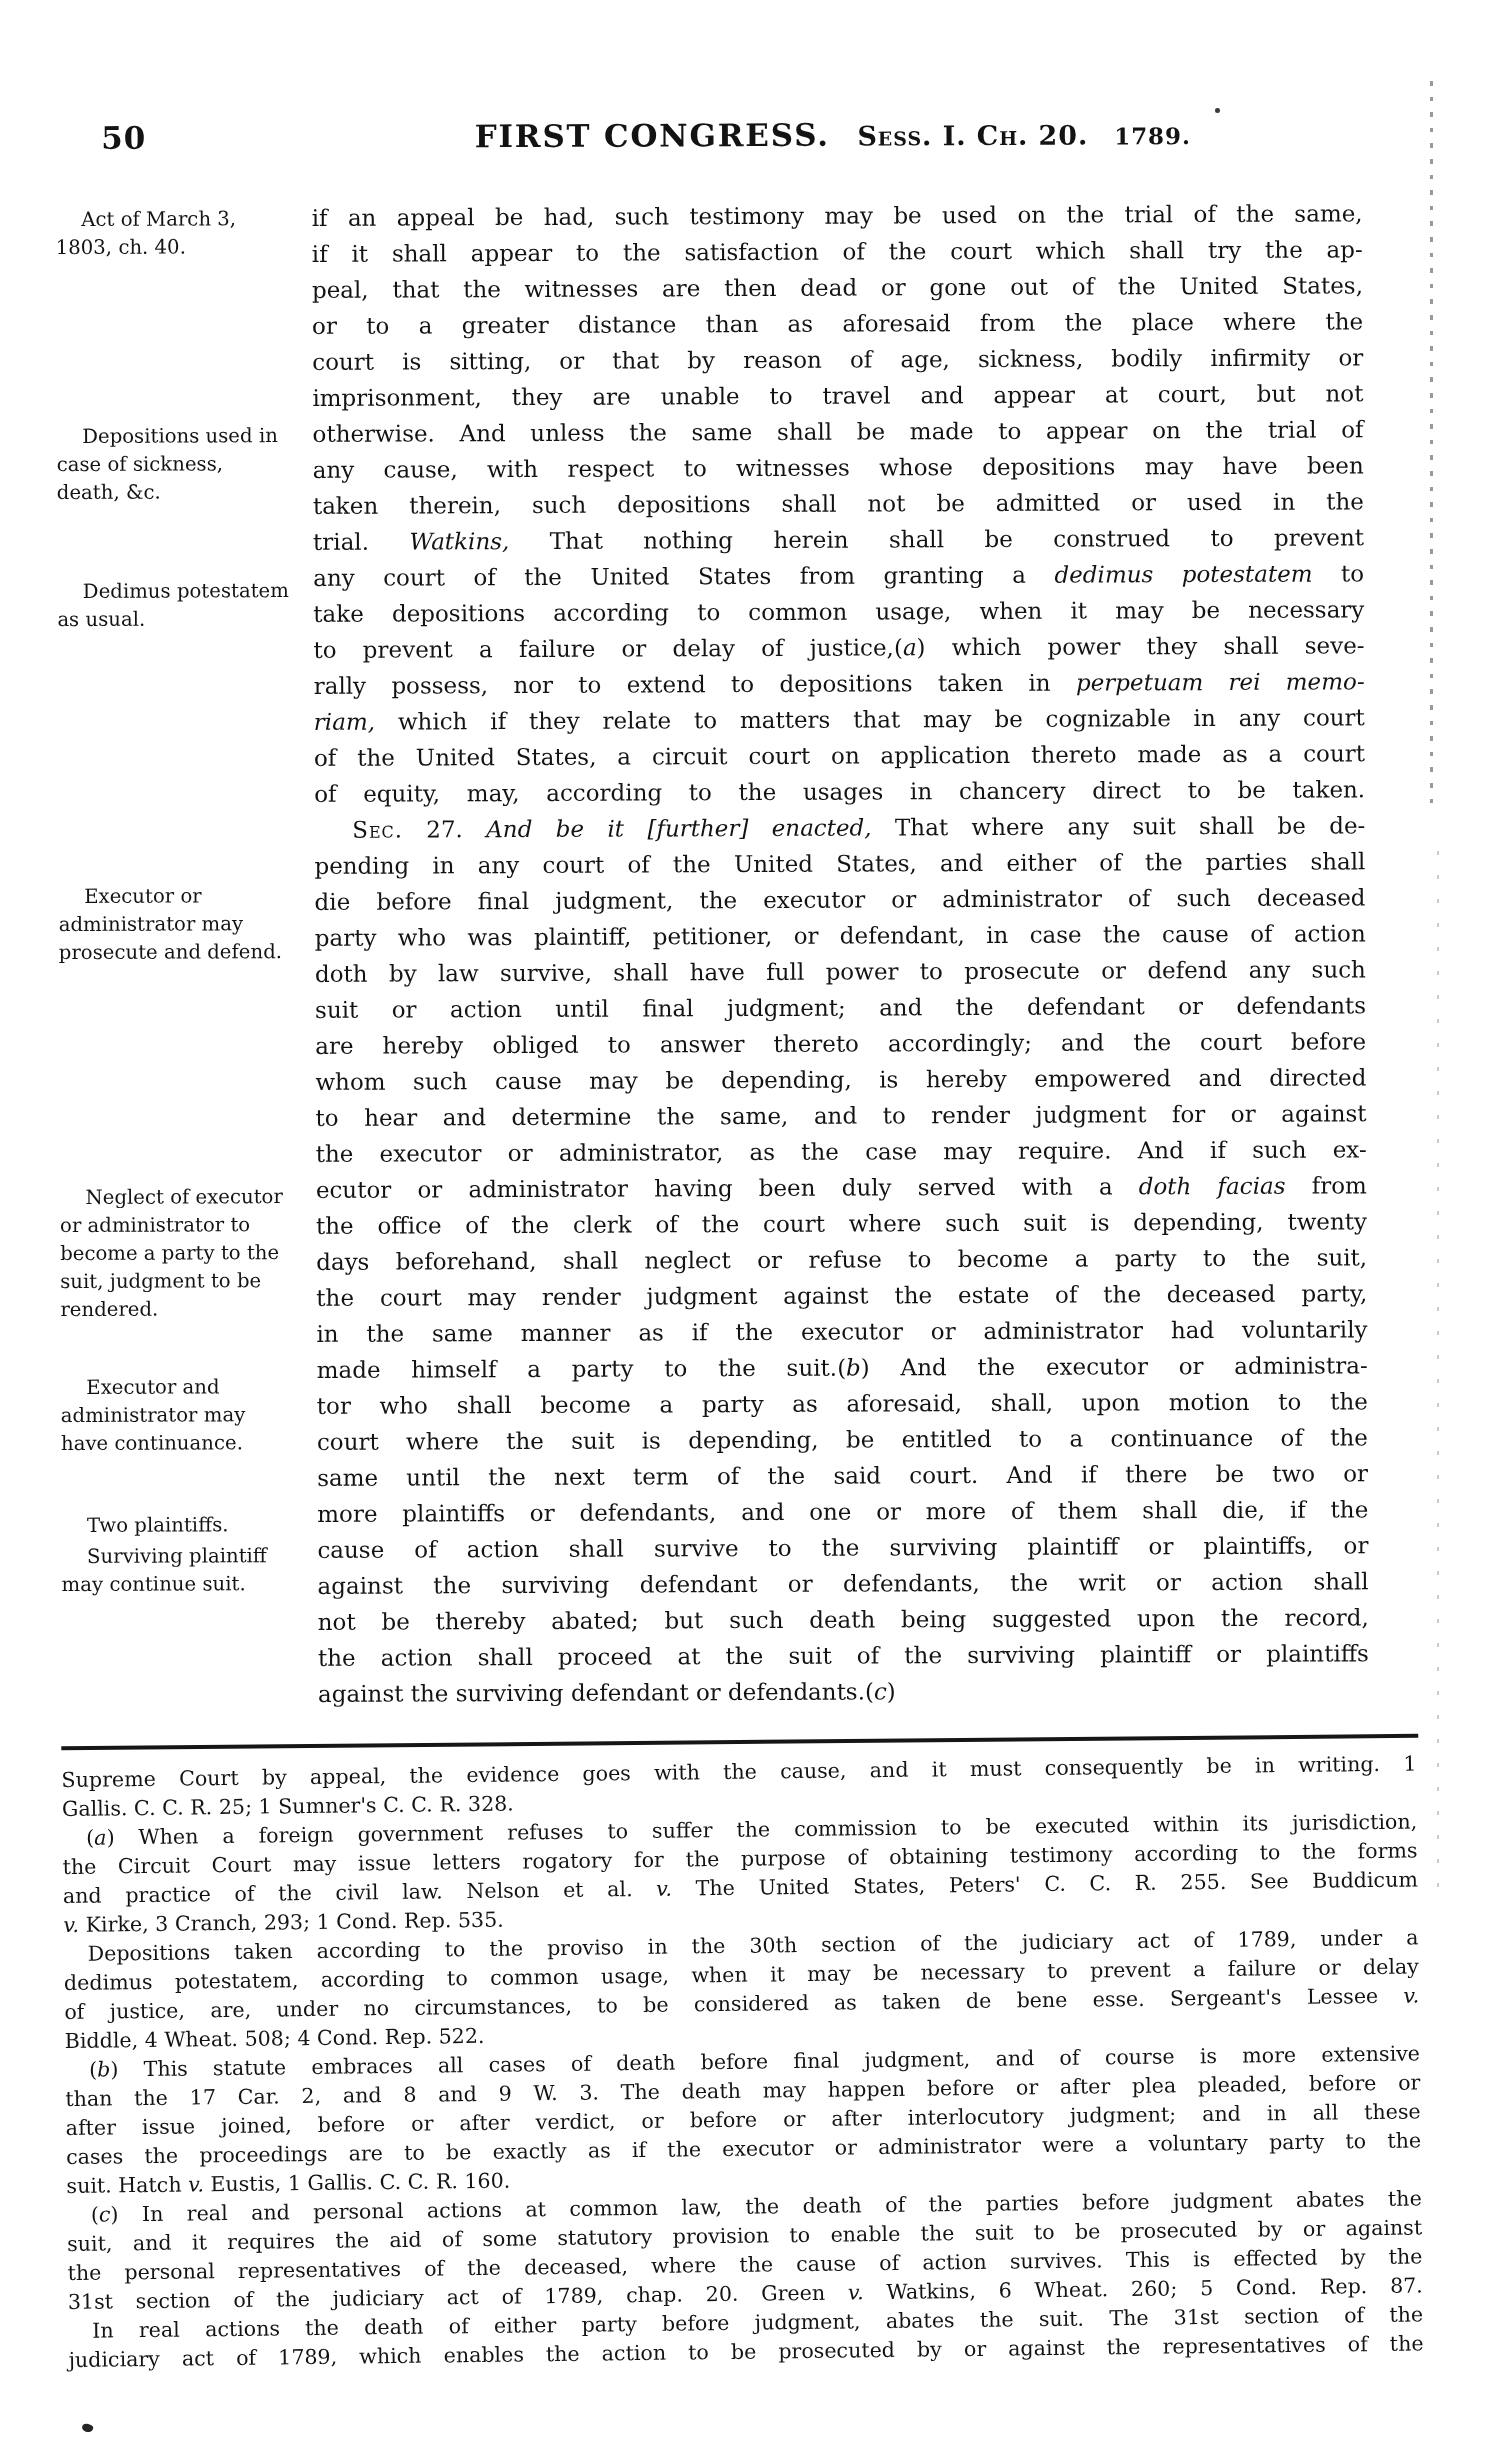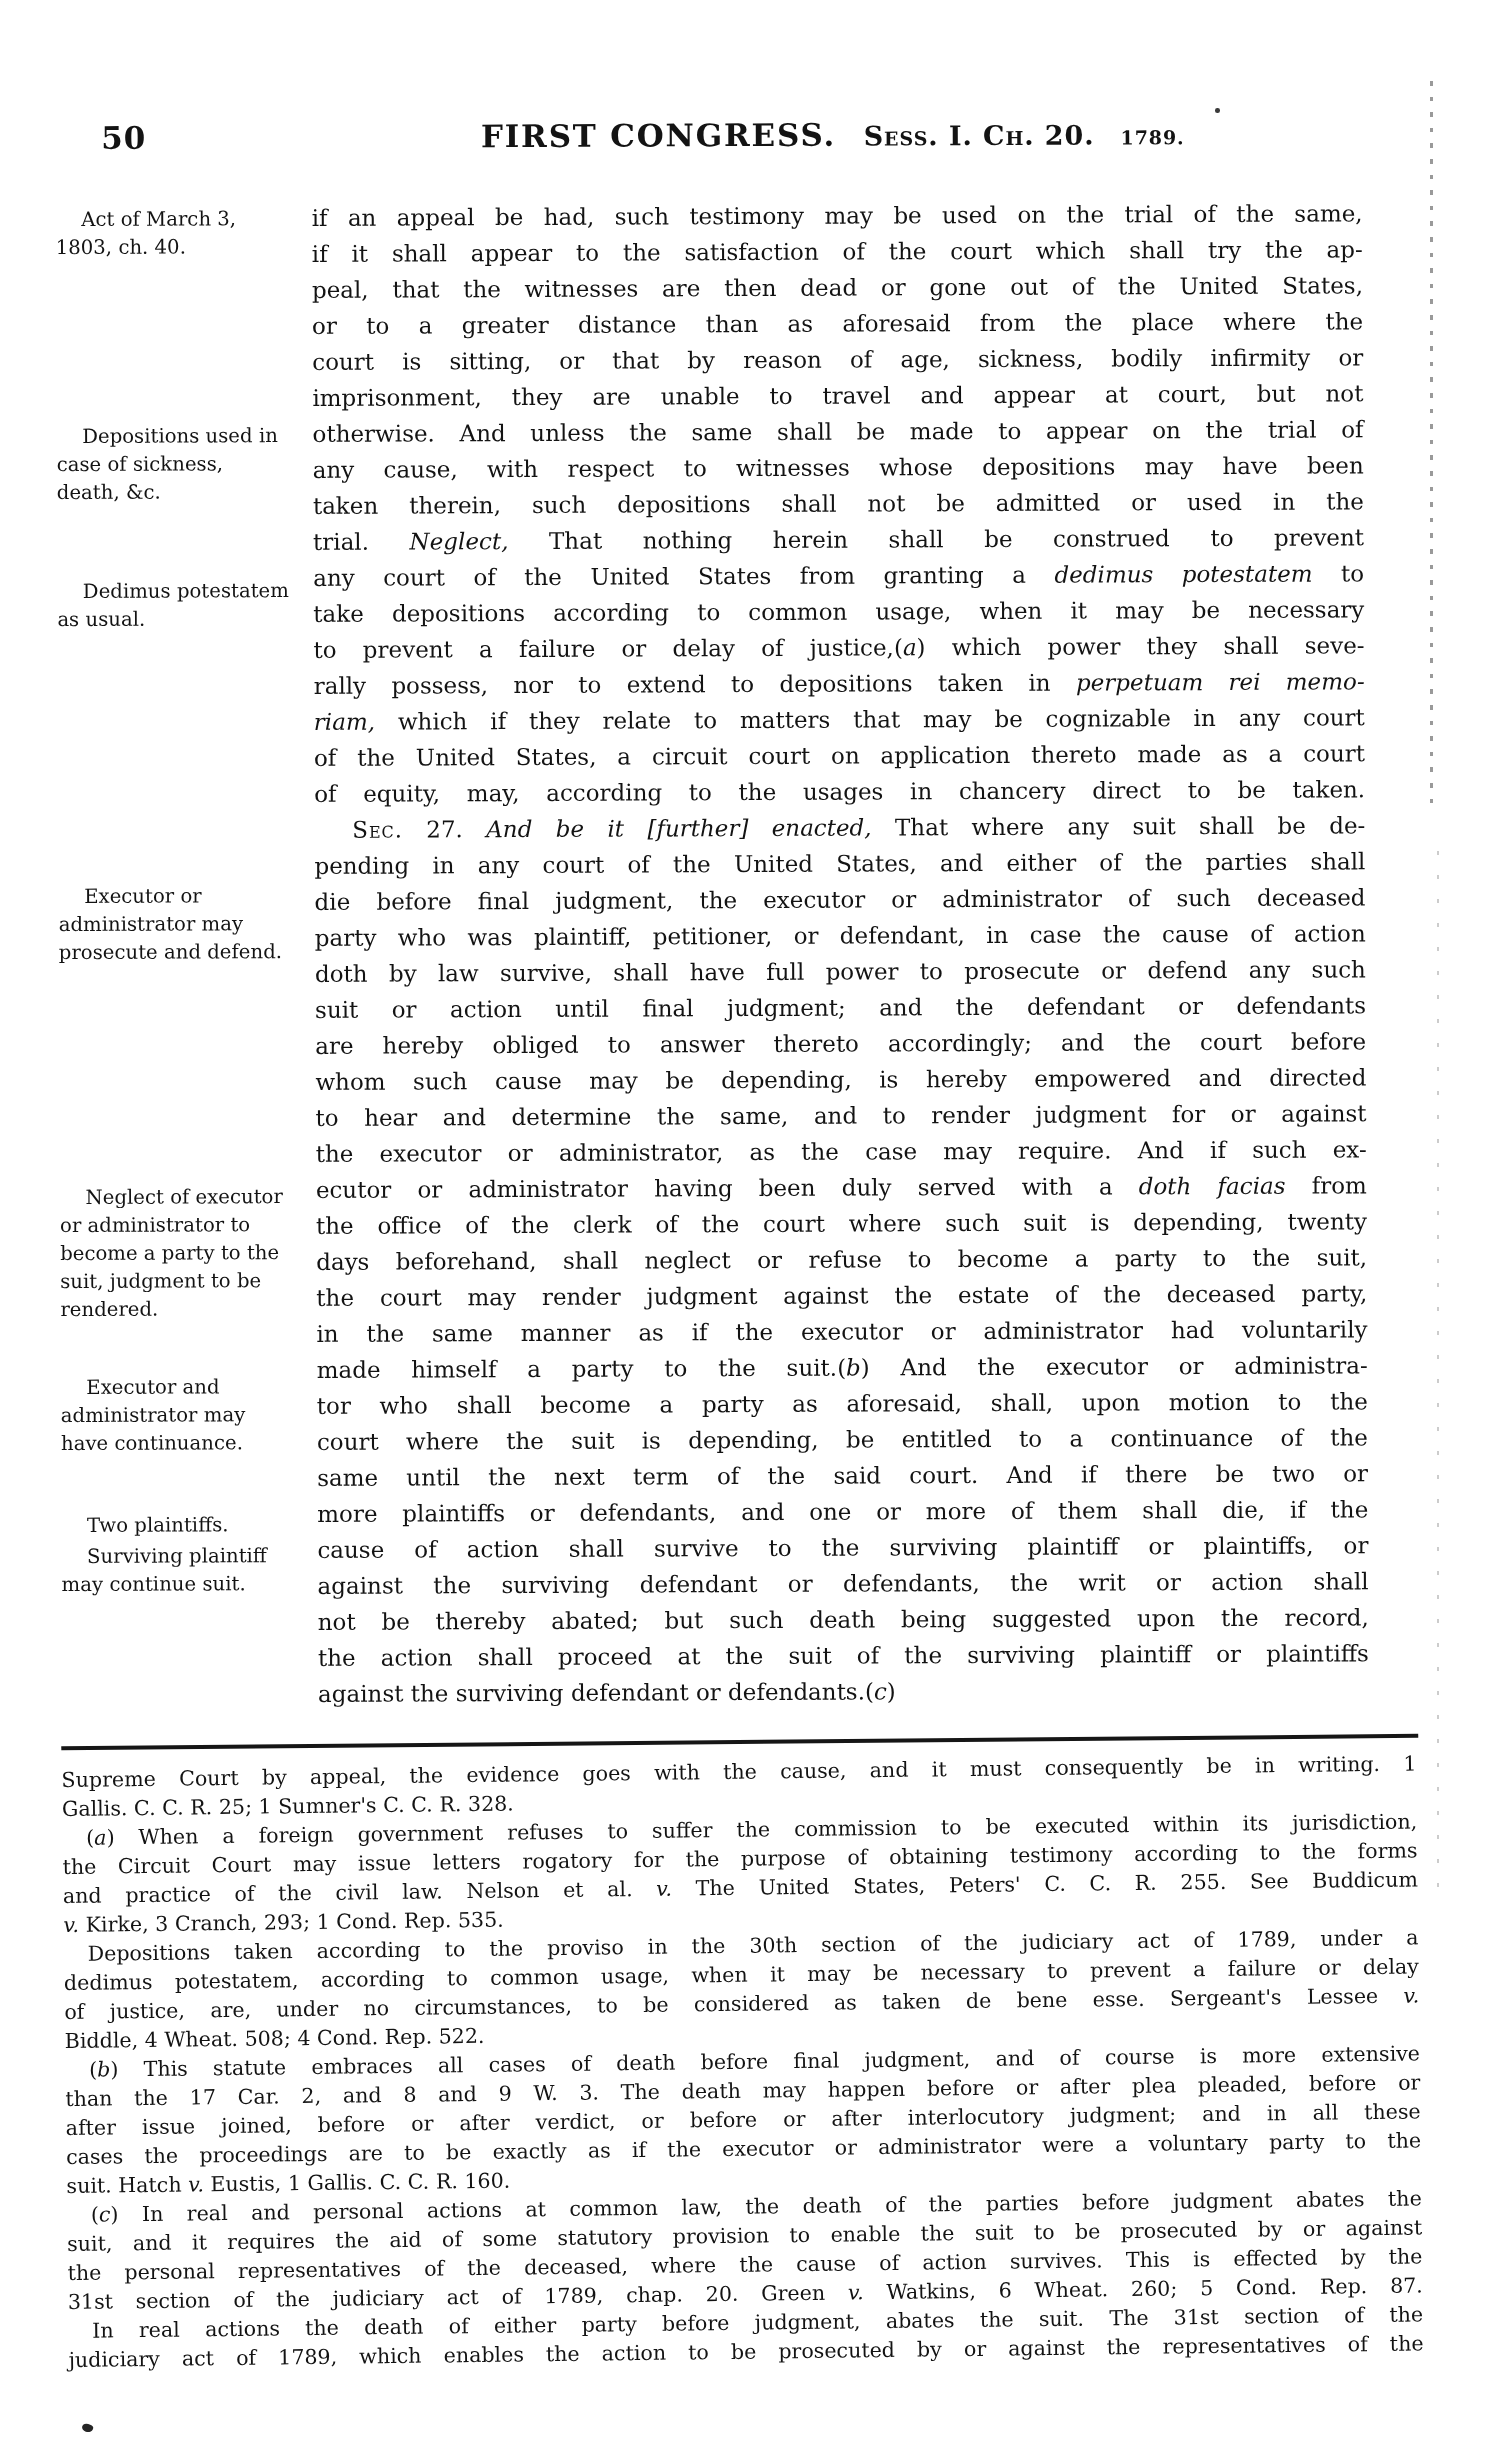--- a/index.html
+++ b/index.html
@@ -4,21 +4,21 @@
 <style>
   html,body{margin:0;padding:0;background:#e8e8e6;}
   .page{position:relative;width:1506px;height:2450px;background:#ffffff;overflow:hidden;
         font-family:"DejaVu Serif", serif;color:#131313;}
   .content{position:absolute;inset:0;transform:rotate(-0.25deg);}
   
   .pagenum{position:absolute;left:106px;top:117px;font-size:31px;font-weight:bold;letter-spacing:0.9px;}
   .header{position:absolute;left:311px;top:117px;width:1053px;text-align:center;white-space:nowrap;}
   .h-congress{font-size:31px;font-weight:bold;letter-spacing:1.8px;margin-right:27.5px;}
   .h-session{font-size:27px;font-weight:bold;font-variant:small-caps;letter-spacing:0.9px;margin-right:26px;}
-  .h-year{font-size:19px;font-weight:bold;letter-spacing:0.9px;}
+  .h-year{font-size:23px;font-weight:bold;letter-spacing:0.9px;}
   
   .mn{position:absolute;left:60px;width:232px;font-size:19.7px;line-height:28px;
       text-indent:1.3em;text-align:left;}
   .mn-0{top:203px}.mn-1{top:420px}.mn-2{top:575px}.mn-3{top:880px}
   .mn-4{top:1181px}.mn-5{top:1371px}.mn-6{top:1509px}.mn-7{top:1540px}
   
   .body-col{position:absolute;left:316px;top:198px;width:1051px;}
   .body-col .tl{height:36px;line-height:36px;font-size:23px;}
   
   .rule{position:absolute;left:59px;top:1740px;width:1357px;height:3.7px;background:#161616;
@@ -66,21 +66,21 @@
     <div class="body-col">
         <div class="tl"><span>if an appeal be had, such testimony may be used on the trial of the same,</span></div>
         <div class="tl"><span>if it shall appear to the satisfaction of the court which shall try the ap-</span></div>
         <div class="tl"><span>peal, that the witnesses are then dead or gone out of the United States,</span></div>
         <div class="tl"><span>or to a greater distance than as aforesaid from the place where the</span></div>
         <div class="tl"><span>court is sitting, or that by reason of age, sickness, bodily infirmity or</span></div>
         <div class="tl"><span>imprisonment, they are unable to travel and appear at court, but not</span></div>
         <div class="tl"><span>otherwise.  And unless the same shall be made to appear on the trial of</span></div>
         <div class="tl"><span>any cause, with respect to witnesses whose depositions may have been</span></div>
         <div class="tl"><span>taken therein, such depositions shall not be admitted or used in the</span></div>
-        <div class="tl"><span>trial.  </span><span class="it">Neglect,</span><span> That nothing herein shall be construed to prevent</span></div>
+        <div class="tl"><span>trial.  </span><span class="it">Watkins,</span><span> That nothing herein shall be construed to prevent</span></div>
         <div class="tl"><span>any court of the United States from granting a </span><span class="it">dedimus potestatem</span><span> to</span></div>
         <div class="tl"><span>take depositions according to common usage, when it may be necessary</span></div>
         <div class="tl"><span>to prevent a failure or delay of justice,(</span><span class="it">a</span><span>) which power they shall seve-</span></div>
         <div class="tl"><span>rally possess, nor to extend to depositions taken in </span><span class="it">perpetuam rei memo-</span></div>
         <div class="tl"><span class="it">riam,</span><span> which if they relate to matters that may be cognizable in any court</span></div>
         <div class="tl"><span>of the United States, a circuit court on application thereto made as a court</span></div>
         <div class="tl"><span>of equity, may, according to the usages in chancery direct to be taken.</span></div>
         <div class="tl ind"><span class="sc">Sec.</span><span> 27. </span><span class="it">And be it [further] enacted,</span><span> That where any suit shall be de-</span></div>
         <div class="tl"><span>pending in any court of the United States, and either of the parties shall</span></div>
         <div class="tl"><span>die before final judgment, the executor or administrator of such deceased</span></div>

